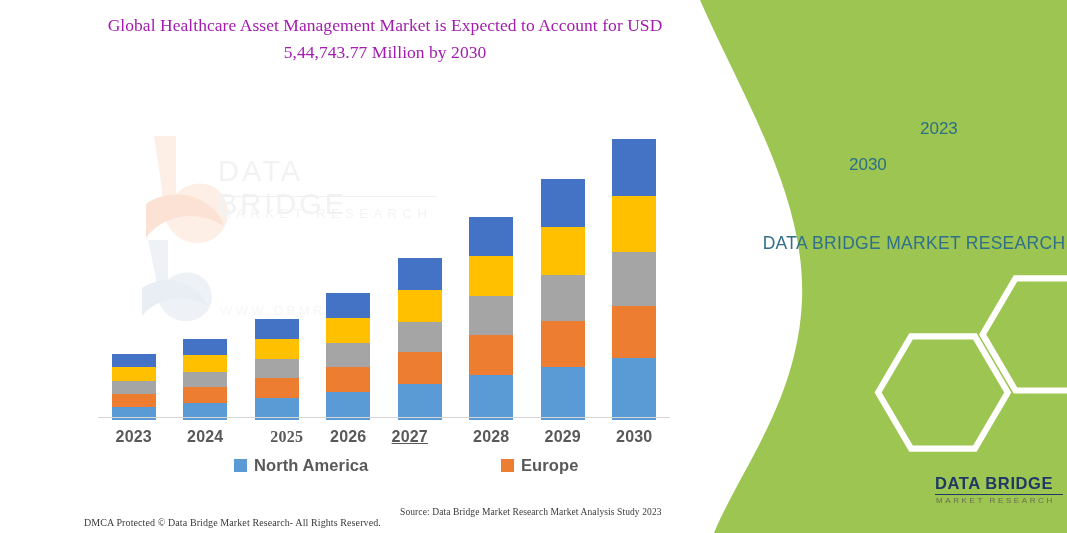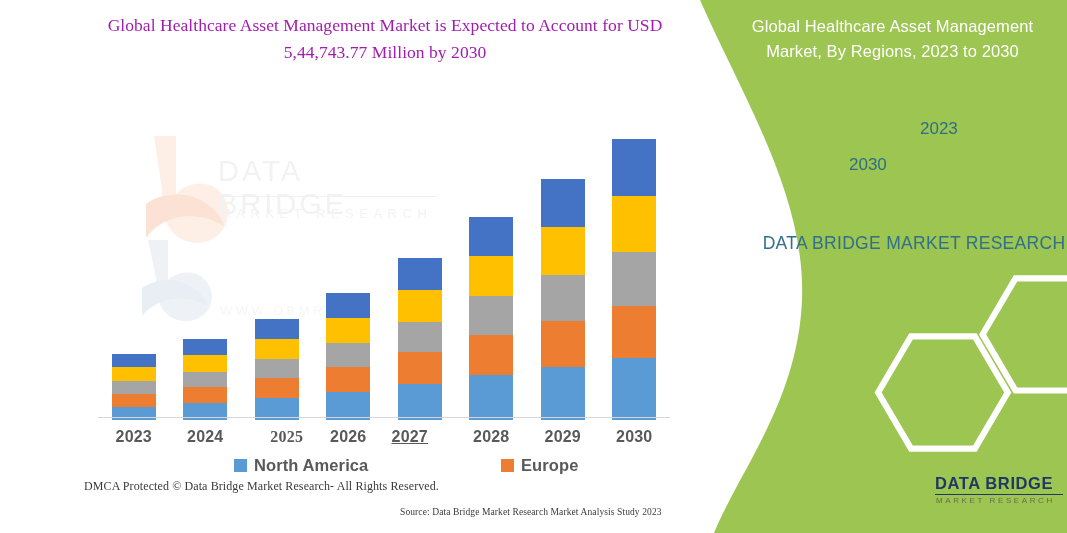--- a/index.html
+++ b/index.html
@@ -234,24 +234,24 @@
     color: #f6f6f6;
     font-size: 13px;
     letter-spacing: 3.5px;
   }
   .watermark svg { position: absolute; left: 0; top: 0; }
 
   
   .footer-left {
     position: absolute;
     left: 84px;
-    top: 479px;
+    top: 517px;
     color: #3a3a3a;
     font-family: "Liberation Serif", serif;
-    font-size: 12px;
+    font-size: 10px;
     letter-spacing: 0.1px;
   }
   .footer-right {
     position: absolute;
     left: 400px;
     top: 507px;
     color: #3a3a3a;
     font-family: "Liberation Serif", serif;
     font-size: 9.5px;
     letter-spacing: 0.1px;
@@ -361,21 +361,20 @@
     </div>
 
   <div class="footer-left">DMCA Protected © Data Bridge Market Research- All Rights Reserved.</div>
   <div class="footer-right">Source: Data Bridge Market Research  Market Analysis Study 2023</div>
 
   <div class="green-panel">
     <svg viewBox="0 0 387 533" preserveAspectRatio="none">
       <path d="M20 0 L387 0 L387 533 L34 533 C60 470 118 400 122 300 C126 196 62 96 20 0 Z" fill="#9cc551"></path>
     </svg>
 
-    <div class="panel-title">Global Healthcare Asset Management Market, By Regions, 2023 to 2030</div>
 
     <div class="hexes">
       <svg width="200" height="110" viewBox="0 0 200 110">
         <polygon points="100,12 133,12 150,41 133,70 100,70 83,41" fill="none" stroke="#ffffff" stroke-width="3.2"></polygon>
         <polygon points="46,42 79,42 96,71 79,100 46,100 29,71" fill="none" stroke="#ffffff" stroke-width="3.2"></polygon>
       </svg>
       <div class="hex-label y2030">2030</div>
       <div class="hex-label y2023">2023</div>
     </div>
 

